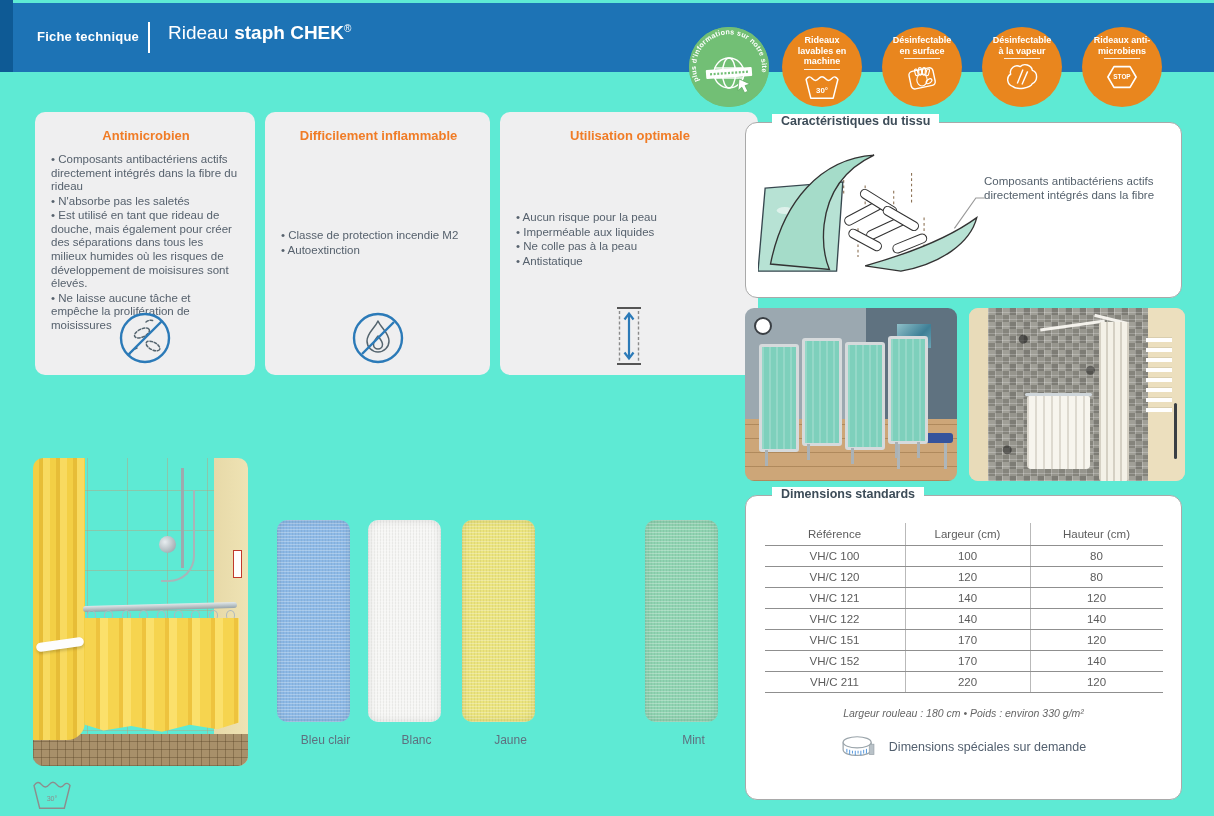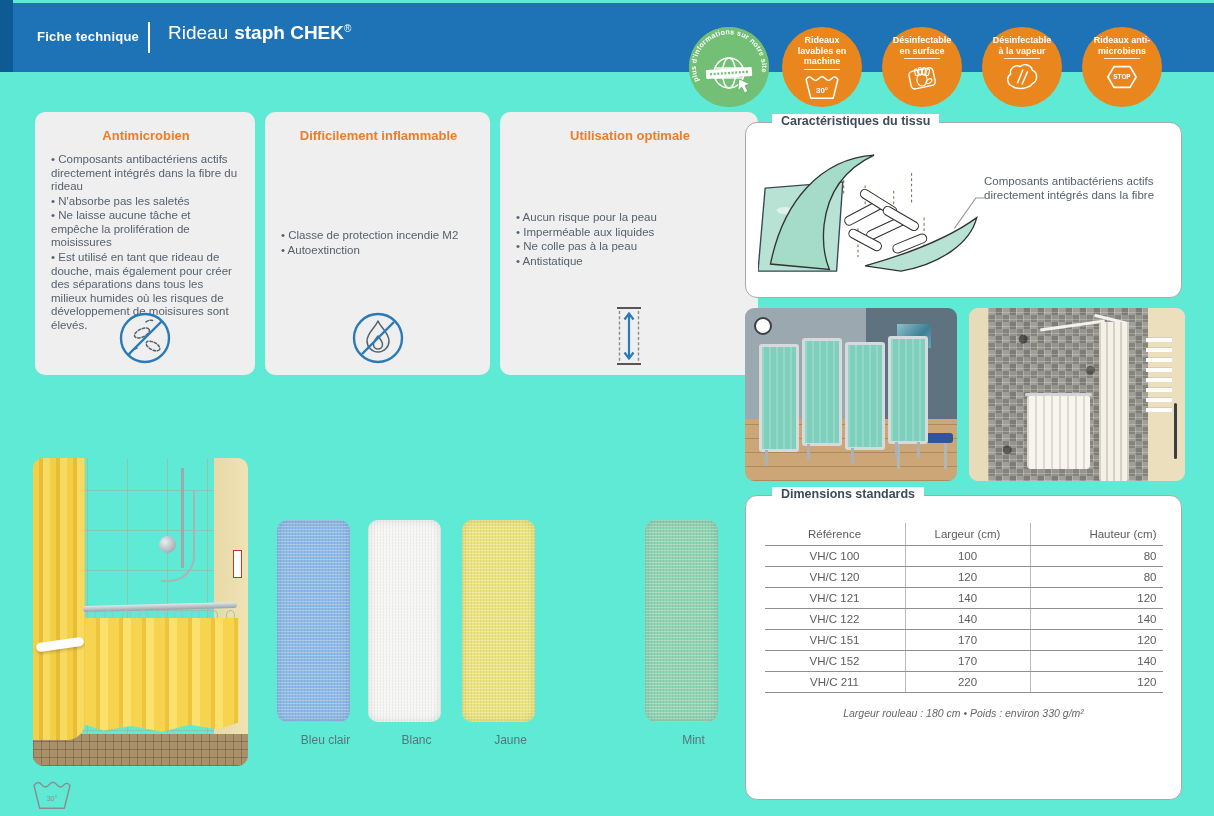--- a/index.html
+++ b/index.html
@@ -113,21 +113,21 @@
      box-shadow:inset 0 0 8px rgba(0,0,0,.12);}
   .swatch-label{margin-top:11px;font-size:12px;color:#5e707f;}
 
   
   .dim-table{border-collapse:collapse;margin:27px auto 8px;}
   .dim-table th,.dim-table td{font-size:11.5px;color:#5c5c5c;text-align:center;font-weight:normal;
      border-bottom:1.2px solid #8f8f8f;height:20px;padding:0 6px;}
   .dim-table th{height:22px;}
   .dim-table th:nth-child(1),.dim-table td:nth-child(1){width:128px;}
   .dim-table th:nth-child(2),.dim-table td:nth-child(2){width:112px;border-left:1.2px solid #b9b9b9;}
-  .dim-table th:nth-child(3),.dim-table td:nth-child(3){width:120px;border-left:1.2px solid #b9b9b9;text-align:right;}
+  .dim-table th:nth-child(3),.dim-table td:nth-child(3){width:120px;border-left:1.2px solid #b9b9b9;}
   .dim-note{text-align:center;font-size:10.5px;font-style:italic;color:#666;margin-top:14px;}
   .dim-special{display:flex;align-items:center;justify-content:center;gap:12px;margin-top:14px;
      font-size:12.5px;color:#53606f;}
 </style>
 </head>
 <body>
 
 <div id="page">
 
   <div class="hdr-stripe"></div>
@@ -201,22 +201,22 @@
     <svg viewBox="0 0 40 34" width="38" height="32">
       <polygon points="5,17 11.5,6 28.5,6 35,17 28.5,28 11.5,28" stroke="#fff" stroke-width="1.7" fill="none" stroke-linejoin="round"></polygon>
       <text x="20" y="19.6" font-size="6.8" font-weight="bold" fill="#fff" text-anchor="middle">STOP</text>
     </svg>
   </div>
 
   <div class="card" style="left:35px;width:220px">
     <div class="card-title">Antimicrobien</div>
     <div class="bullet">Composants antibactériens actifs directement intégrés dans la fibre du rideau</div>
     <div class="bullet">N'absorbe pas les saletés</div>
+    <div class="bullet">Est utilisé en tant que rideau de douche, mais également pour créer des séparations dans tous les milieux humides où les risques de développement de moisisures sont élevés.</div>
     <div class="bullet">Ne laisse aucune tâche et empêche la prolifération de moisissures</div>
-    <div class="bullet">Est utilisé en tant que rideau de douche, mais également pour créer des séparations dans tous les milieux humides où les risques de développement de moisisures sont élevés.</div>
     <svg class="card-icon" viewBox="0 0 56 56" width="56" height="56">
       <g stroke="#54646e" stroke-width="1.5" fill="none" stroke-dasharray="2.6 1.8" stroke-linecap="round">
         <ellipse cx="25" cy="23" rx="8" ry="4" transform="rotate(-25 25 23)"></ellipse>
         <ellipse cx="36" cy="36" rx="7.5" ry="3.8" transform="rotate(28 36 36)"></ellipse>
         <path d="M20,38 q-5,2 -7,6"></path>
         <path d="M29,12 q4,-3 8,-1"></path>
       </g>
       <circle cx="28" cy="28" r="24" stroke="#2b7ab8" stroke-width="2.4" fill="none"></circle>
       <line x1="11" y1="45" x2="45" y2="11" stroke="#2b7ab8" stroke-width="2.4"></line>
     </svg>
@@ -407,15 +407,33 @@
             <td>140</td>
           </tr>
         <tr>
             <td>VH/C 211</td>
             <td>220</td>
             <td>120</td>
           </tr>
       </tbody>
     </table>
     <div class="dim-note">Largeur rouleau : 180 cm • Poids : environ 330 g/m²</div>
+    <div class="dim-special">
+      <svg viewBox="0 0 38 30" width="36" height="28">
+        <path d="M2,10 v8 c0,3.5 6.5,6 15,6 s15,-2.5 15,-6 v-8" fill="#fff" stroke="#9aa4aa" stroke-width="1.3"></path>
+        <rect x="30" y="12" width="5" height="11" fill="#b9c2c8" stroke="#9aa4aa" stroke-width="0.8"></rect>
+        <ellipse cx="17" cy="10" rx="15" ry="6" fill="#fff" stroke="#9aa4aa" stroke-width="1.3"></ellipse>
+        <g stroke="#4a90d9" stroke-width="1">
+          <line x1="6" y1="17" x2="6" y2="21"></line>
+            <line x1="9" y1="18" x2="9" y2="23"></line>
+          <line x1="12" y1="19" x2="12" y2="22"></line>
+            <line x1="15" y1="19" x2="15" y2="24"></line>
+          <line x1="18" y1="19" x2="18" y2="22"></line>
+            <line x1="21" y1="19" x2="21" y2="24"></line>
+          <line x1="24" y1="18" x2="24" y2="22"></line>
+            <line x1="27" y1="17" x2="27" y2="22"></line>
+        </g>
+      </svg>
+      <span>Dimensions spéciales sur demande</span>
+    </div>
   </div>
 
 </div>
 
 </body></html>

